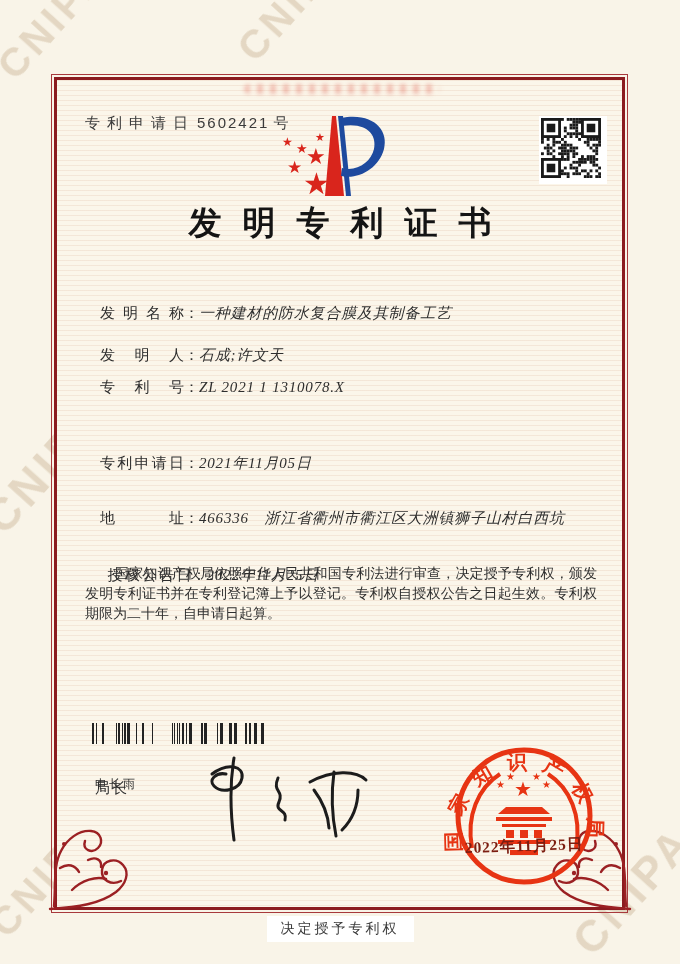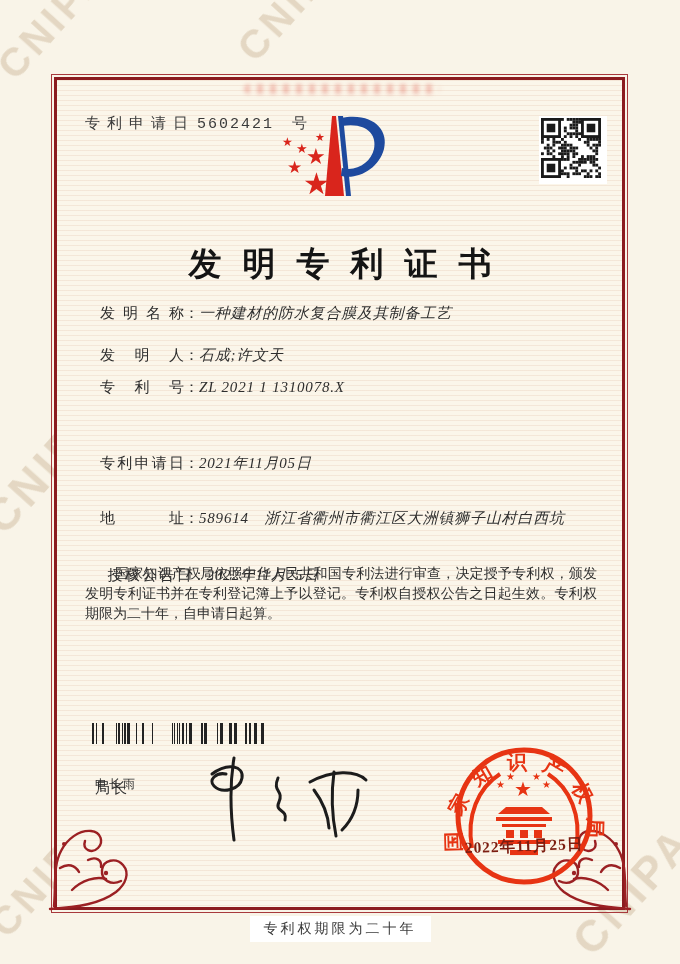--- a/index.html
+++ b/index.html
@@ -20,26 +20,26 @@
   .anticopy{position:absolute;left:244px;top:84px;width:196px;height:10px;
       background:repeating-linear-gradient(90deg, rgba(222,70,55,0.30) 0 6px, rgba(0,0,0,0) 6px 13px);
       filter:blur(2px);border-radius:5px;}
   .flourish{position:absolute;width:96px;height:96px;}
   .flourish svg{width:100%;height:100%;}
   .fl-bl{left:44px;bottom:52px;}
   .fl-br{right:44px;bottom:52px;transform:scaleX(-1);}
   
   .cert-no{position:absolute;left:85px;top:114px;font-size:15px;color:#3a3a3a;}
   .cert-no .sp{letter-spacing:7px;}
-  .cert-no .num{letter-spacing:2px;margin-left:2px;margin-right:18px;font-family:Liberation Mono, monospace;}
+  .cert-no .num{letter-spacing:2px;margin-left:2px;margin-right:4px;font-family:Liberation Sans, sans-serif;}
   .logo{position:absolute;left:281px;top:96px;width:114px;height:102px;}
   .qr{position:absolute;left:539px;top:116px;width:64px;height:64px;background:#fff;padding:2px;}
   .qr svg{width:60px;height:60px;display:block;}
   .title{position:absolute;left:0;top:201px;width:100%;text-align:center;
-      font-size:33px;font-weight:bold;letter-spacing:21px;text-indent:21px;color:#141414;margin-top:41px;}
+      font-size:33px;font-weight:bold;letter-spacing:21px;text-indent:21px;color:#141414;}
   
   .row{position:absolute;left:85px;font-size:15px;white-space:pre-wrap;color:#2e2e2e;}
   .lab{display:inline-block;width:84px;text-align:justify;text-align-last:justify;vertical-align:top;}
   .val{letter-spacing:0.8px;font-style:italic;}
   .pair2{position:absolute;left:260px;top:0;white-space:pre-wrap;}
   .r0{top:287px}.r1{top:329px}.r2{top:361px}.r3{top:437px}.r4{top:450px}.r5{top:492px}.r6{top:532px;width:510px;}
   
   .paras{position:absolute;left:85px;top:564px;width:512px;font-size:14px;
       line-height:20px;text-align:justify;color:#2e2e2e;}
   .paras p{margin:0;text-indent:2.15em;}
@@ -285,21 +285,21 @@
   <div class="row r1">
     <span class="lab">发明人</span><span>：</span><span class="val">石成;许文天</span>
   </div>
   <div class="row r2">
     <span class="lab">专利号</span><span>：</span><span class="val">ZL 2021 1 1310078.X</span>
   </div>
   <div class="row r3">
     <span class="lab">专利申请日</span><span>：</span><span class="val">2021年11月05日</span>
   </div>
   <div class="row r5">
-    <span class="lab">地址</span><span>：</span><span class="val">589614　浙江省衢州市衢江区大洲镇狮子山村白西坑</span>
+    <span class="lab">地址</span><span>：</span><span class="val">466336　浙江省衢州市衢江区大洲镇狮子山村白西坑</span>
   </div>
   <div class="row r6">
     <span>
       <span class="lab">授权公告日</span><span>：</span><span class="val">2022年11月25日</span>
     </span>
   </div>
 
   <div class="paras">
     <p>国家知识产权局依照中华人民共和国专利法进行审查，决定授予专利权，颁发发明专利证书并在专利登记簿上予以登记。专利权自授权公告之日起生效。专利权期限为二十年，自申请日起算。</p>
   </div>
@@ -377,16 +377,16 @@
         <rect x="60" y="110" width="52" height="4"></rect>
         <path d="M34,118 C28,86 40,58 62,44" fill="none" stroke="#e73413" stroke-width="4"></path>
         <path d="M138,118 C144,86 132,58 110,44" fill="none" stroke="#e73413" stroke-width="4"></path>
         <rect x="72" y="120" width="28" height="5"></rect>
       </g>
       <text x="86" y="121" text-anchor="middle" font-size="15.5" font-weight="bold" fill="#7c1d10" letter-spacing="1" transform="rotate(-2 86 116)">2022年11月25日</text>
     </svg>
   </div>
 
   <div class="footnote">
-    <span>专利权期限为二十年</span>
+    <span>决定授予专利权</span>
   </div>
 
 </div>
 
 </body></html>

